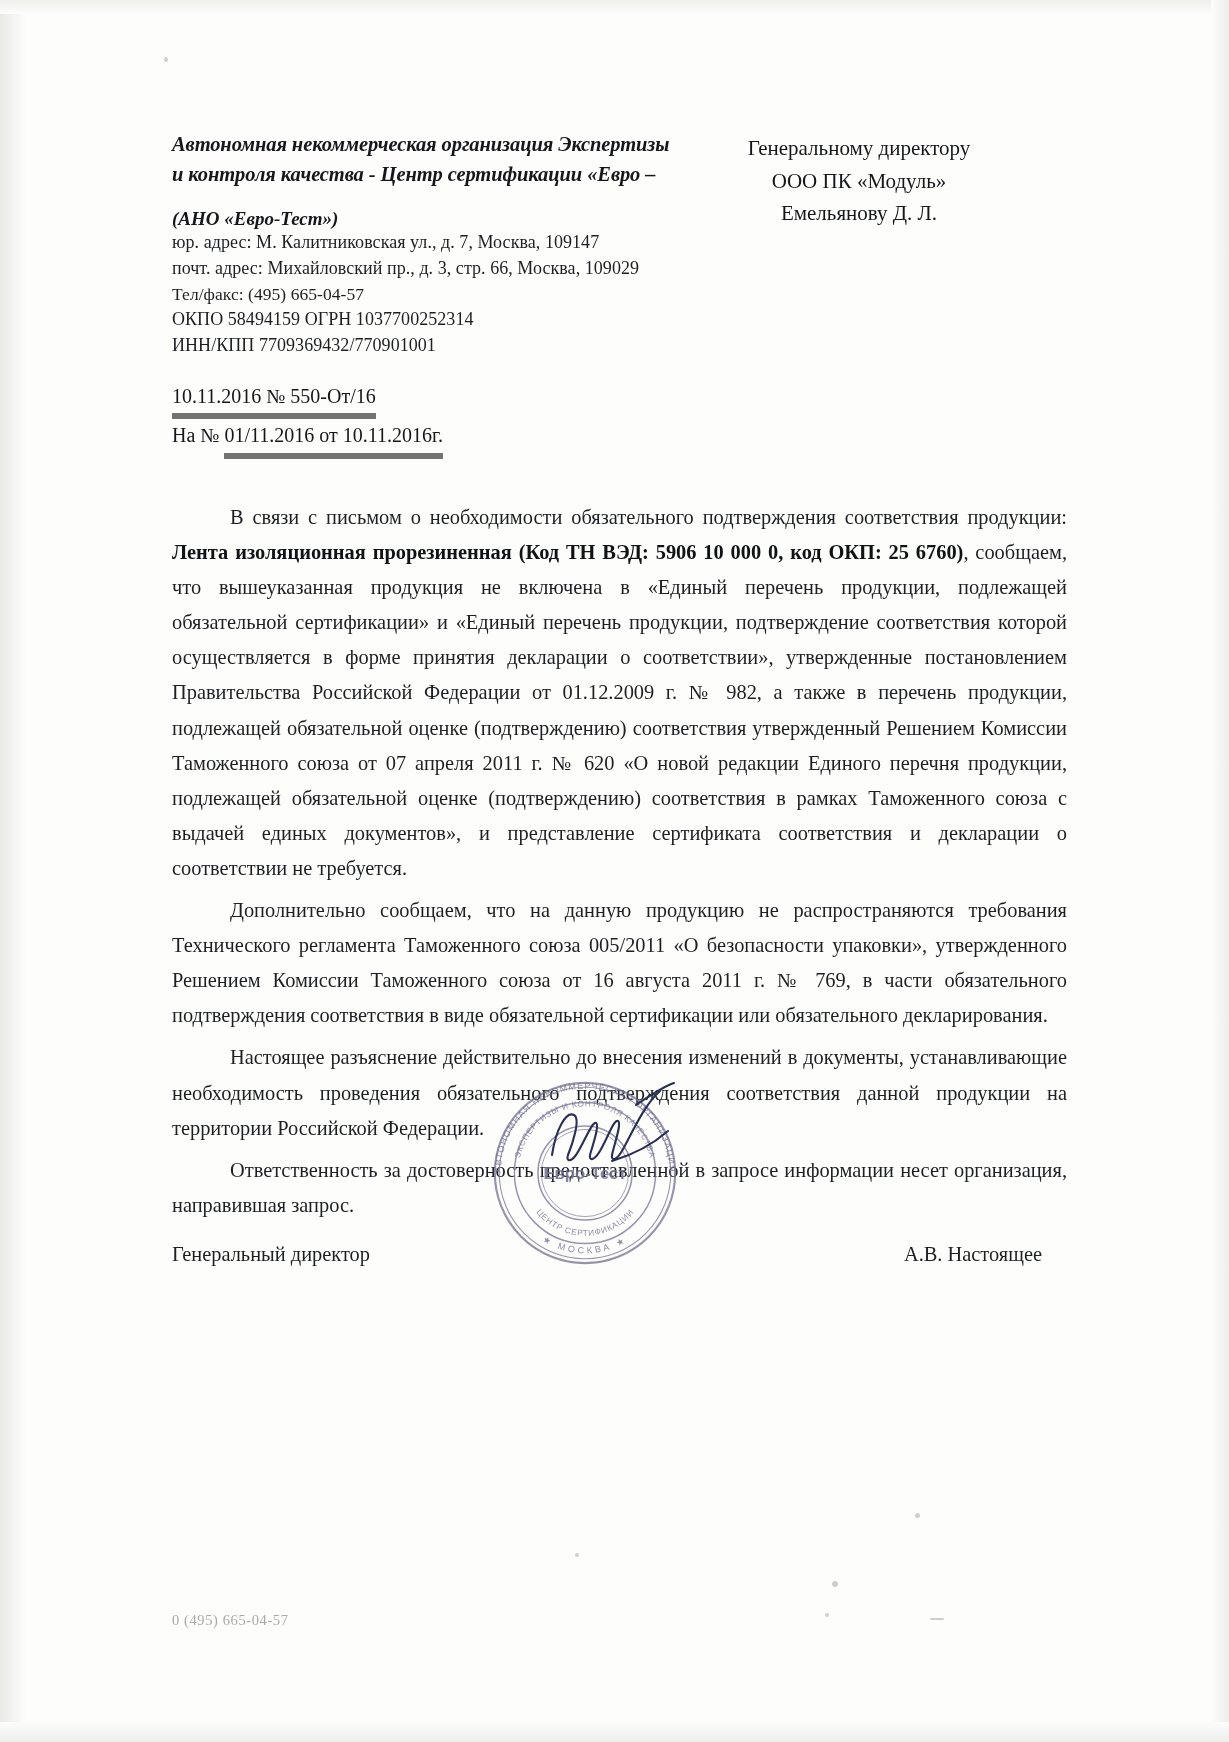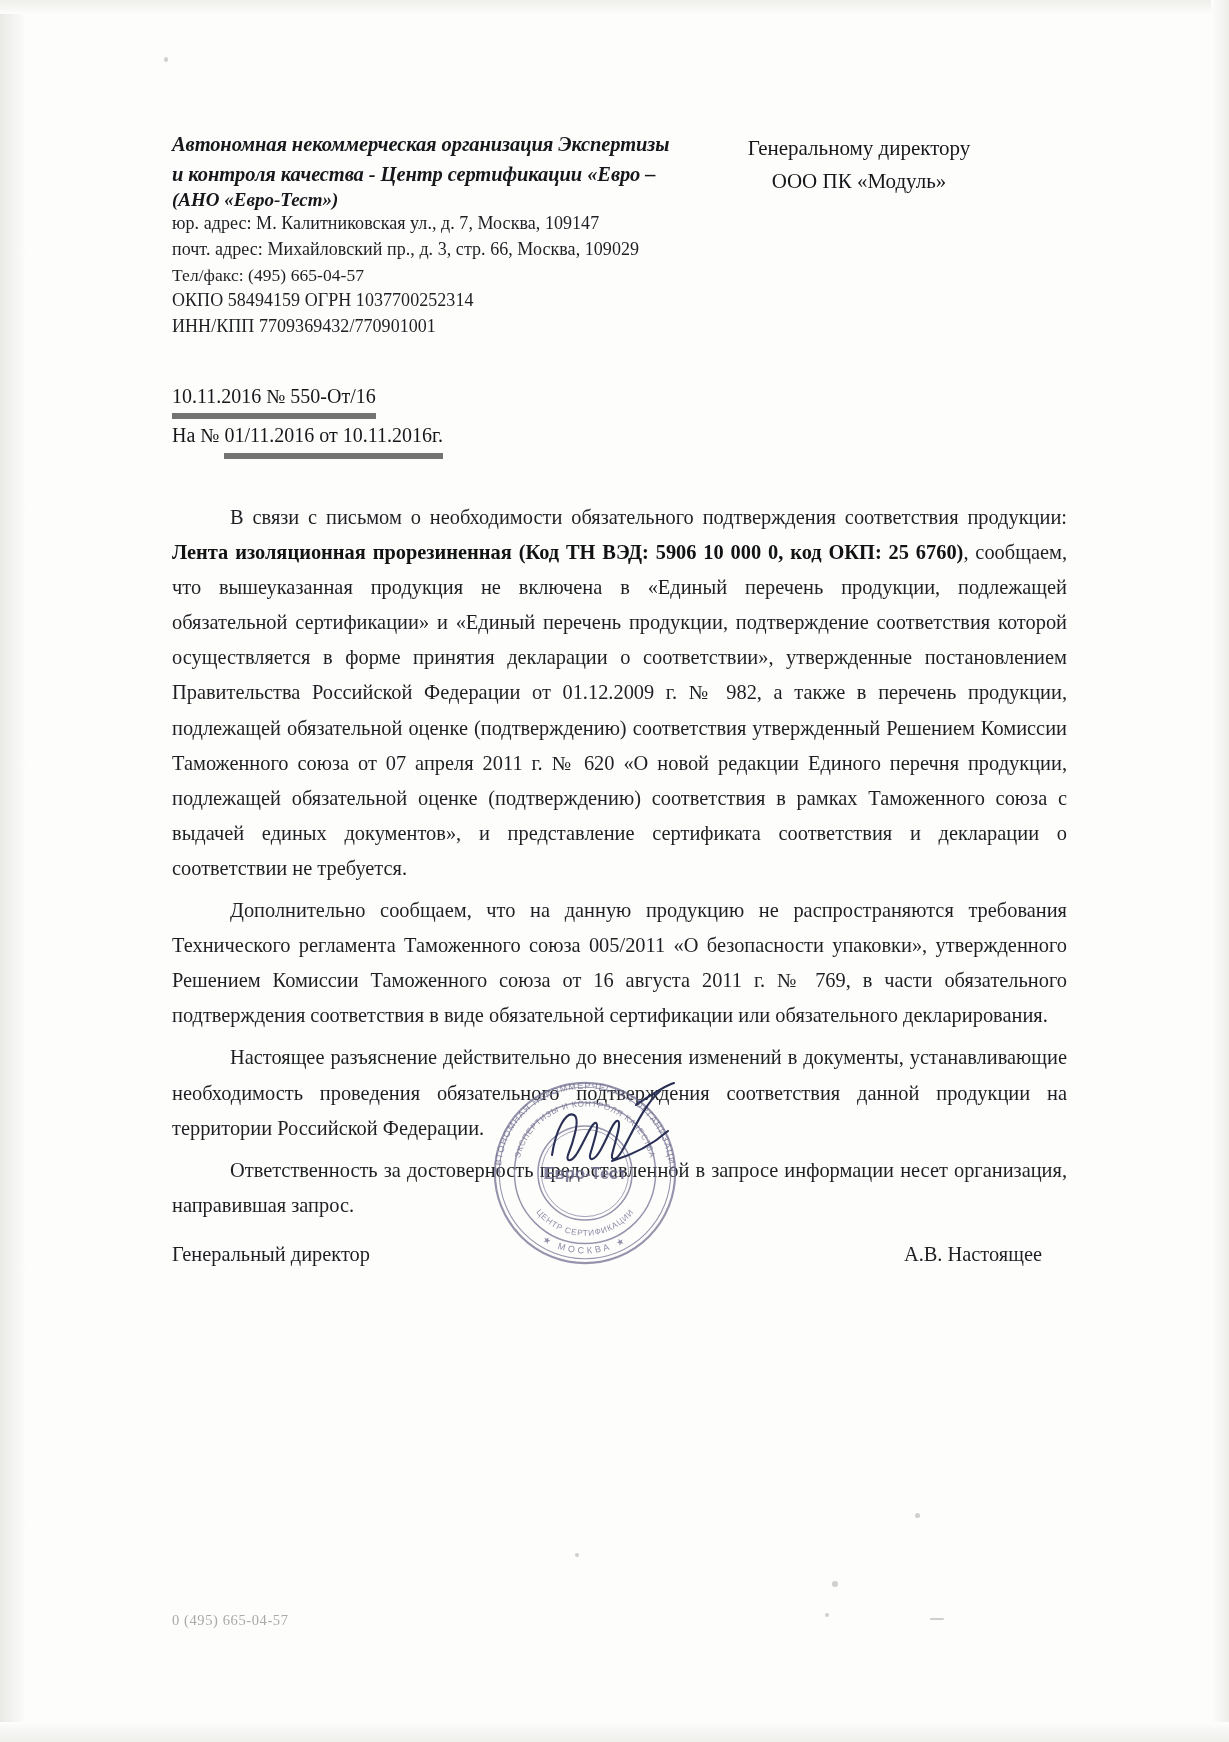--- a/index.html
+++ b/index.html
@@ -61,21 +61,21 @@
     font-weight: bold;
     font-size: 20.5px;
     line-height: 1.45;
     letter-spacing: -0.1px;
     color: #15171a;
   }
   .lh-abbr {
     font-style: italic;
     font-weight: bold;
     font-size: 19px;
-    margin-top: 0;
+    margin-top: 19px;
     color: #15171a;
   }
   .lh-line {
     font-size: 18px;
     line-height: 1.43;
     color: #1d1f22;
     letter-spacing: 0.05px;
   }
   .lh-line.small {
     font-size: 17.5px;
@@ -201,20 +201,21 @@
       <div class="lh-line">юр. адрес: М. Калитниковская ул., д. 7, Москва, 109147</div>
       <div class="lh-line">почт. адрес: Михайловский пр., д. 3, стр. 66, Москва, 109029</div>
       <div class="lh-line small">Тел/факс: (495) 665-04-57</div>
       <div class="lh-line">ОКПО 58494159 ОГРН 1037700252314</div>
       <div class="lh-line">ИНН/КПП 7709369432/770901001</div>
     </div>
 
     <div class="addressee">
       <div>Генеральному директору</div>
       <div>ООО ПК «Модуль»</div>
+      <div>Емельянову Д. Л.</div>
     </div>
 
     <div class="refblock">
       <div>
         <span class="u">10.11.2016 № 550-От/16</span>
       </div>
       <div>
         <span>На № </span><span class="u">01/11.2016 от 10.11.2016г.</span>
       </div>
     </div>

